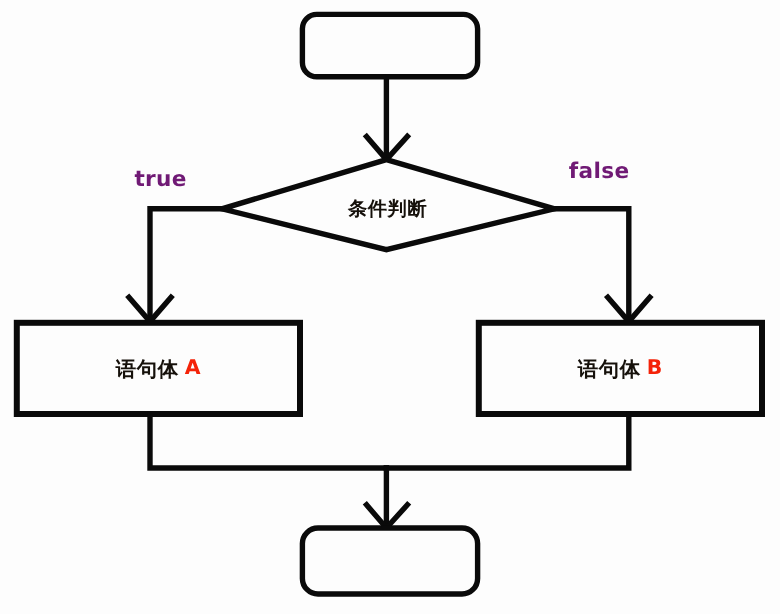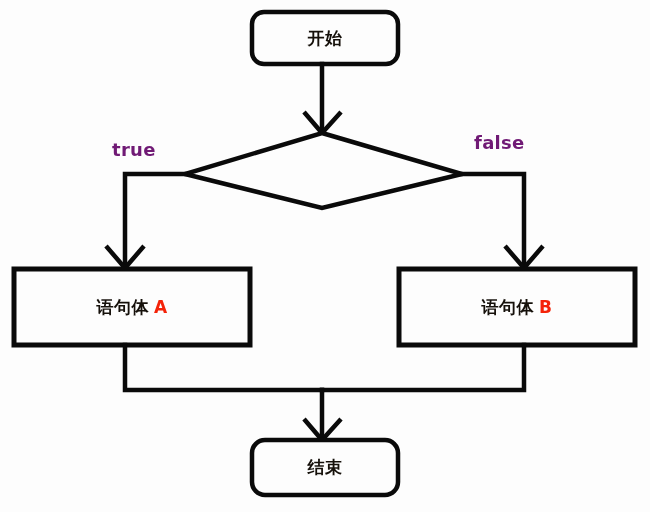--- a/index.html
+++ b/index.html
@@ -108,32 +108,31 @@
     <path class="connector" d="M 125 345 L 125 390 L 322 390"></path>
 
     <path class="connector" d="M 524 345 L 524 390 L 322 390"></path>
 
     <path class="connector" d="M 322 390 L 322 438"></path>
     <path class="arrow-head" d="M 304 419 L 322 440 L 341 419"></path>
 
     <rect class="node-shape terminal-shape" x="252" y="440" width="146" height="55" rx="13" ry="13"></rect>
   </svg>
 
-  <div class="node-label" id="label-start">开始</div>
 
+  <div class="node-label" id="label-decision">条件判断</div>
 
   <div class="node-label" id="label-process-a">
     <span>语句体</span>
       <span class="accent-letter">A</span>
   </div>
 
   <div class="node-label" id="label-process-b">
     <span>语句体</span>
       <span class="accent-letter">B</span>
   </div>
 
-  <div class="node-label" id="label-end">结束</div>
 
   <div class="branch-label" id="label-true">true</div>
 
   <div class="branch-label" id="label-false">false</div>
 
 </div>
 
 </body></html>

